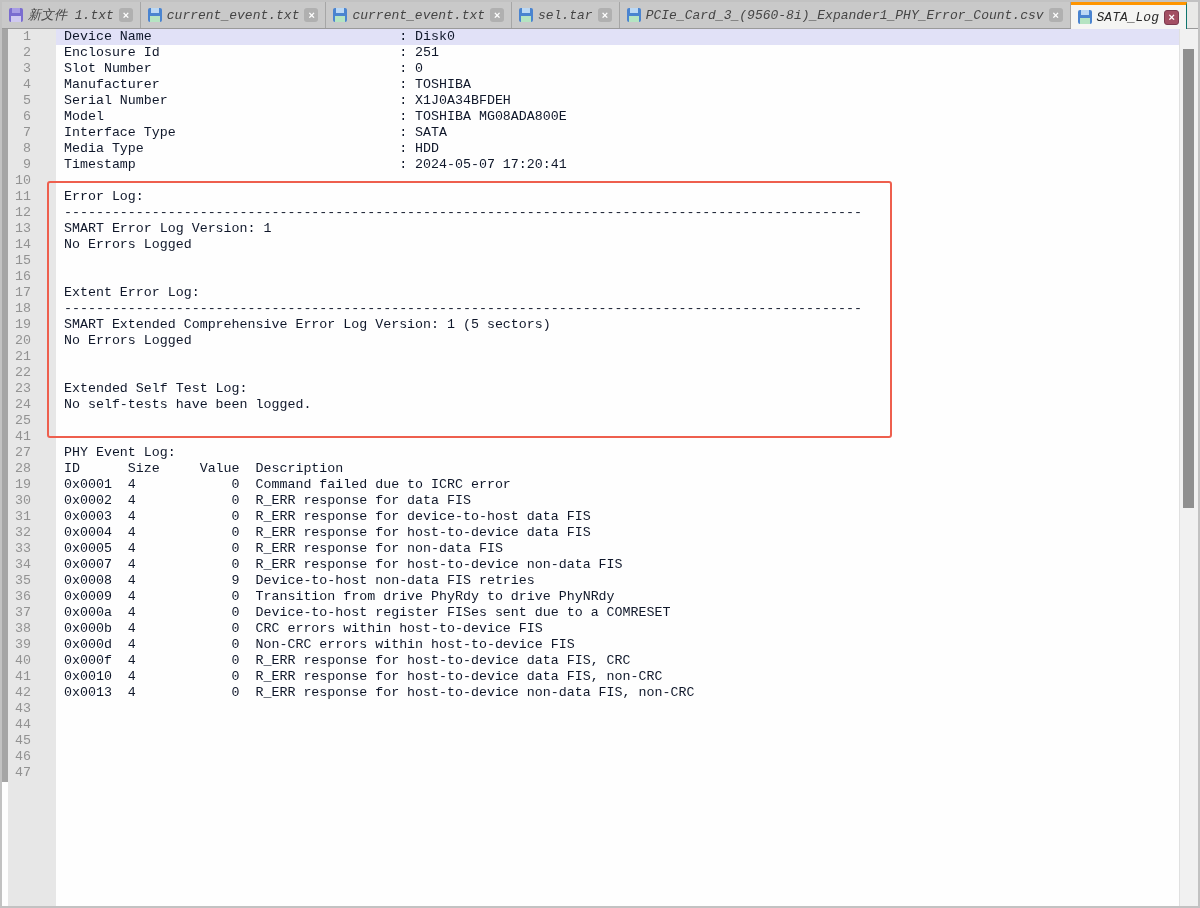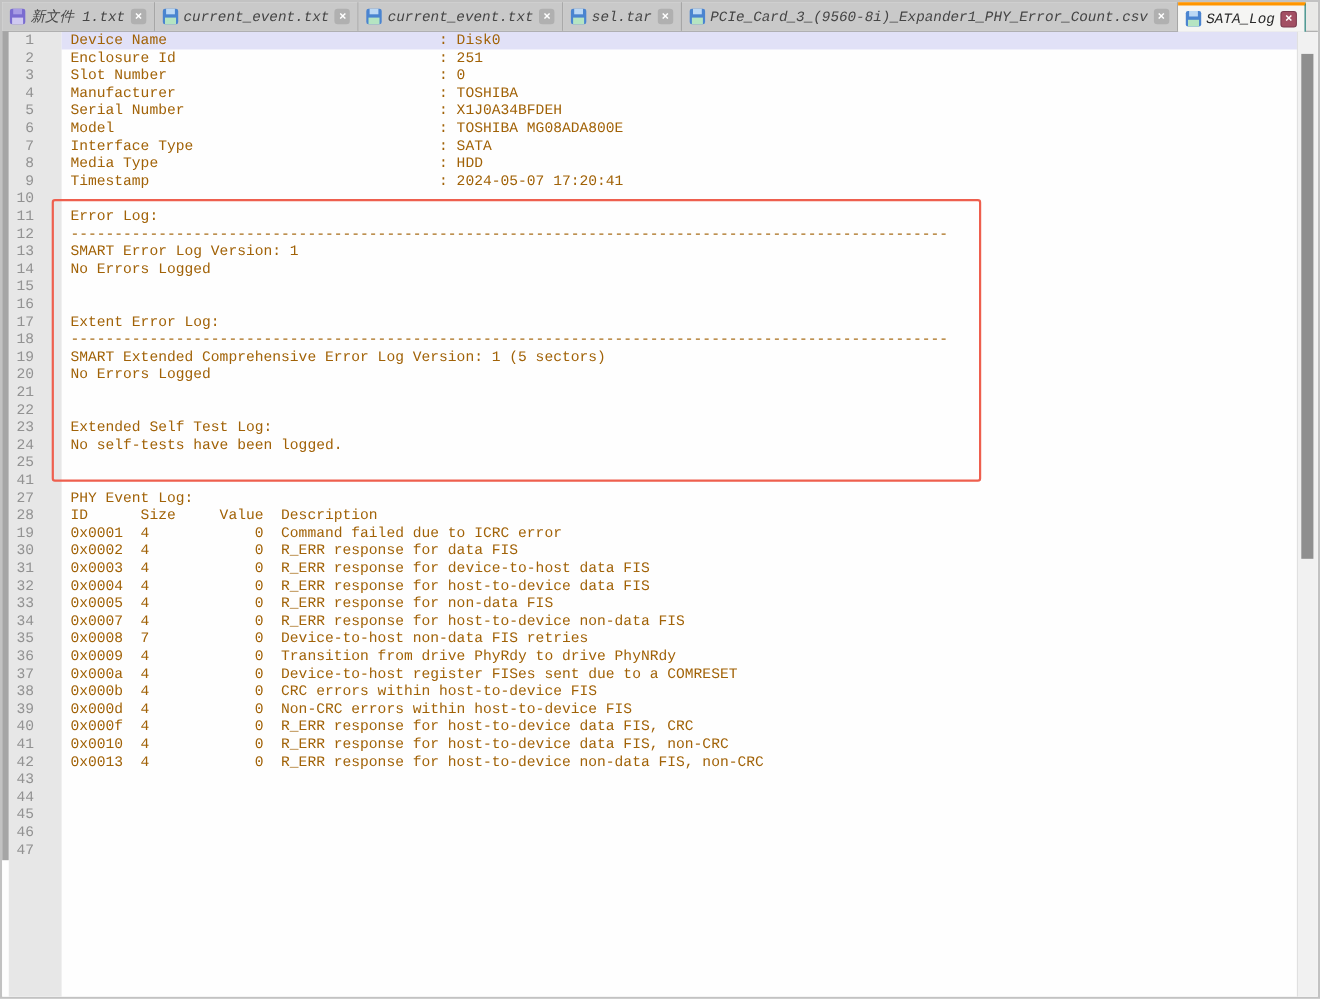--- a/index.html
+++ b/index.html
@@ -63,21 +63,21 @@
   }
   .gutter {
     position:absolute; left:6px; top:0; width:48px; height:877px;
     background:#e7e7e7; color:#929292;
     font-size:13.3px; text-align:right;
     box-sizing:border-box; padding-right:25px;
   }
   .ln { height:16px; line-height:16px; }
   .text-layer {
     position:absolute; left:54px; top:0; width:1124px; height:877px;
-    color:#a16207; font-size:13.3px;
+    color:#0f172a; font-size:13.3px;
   }
   .row {
     height:16px; line-height:16px; white-space:pre;
     padding-left:8px; min-height:16px;
   }
   .row.current { background:#e1e1f7; }
   .annotation-rect {
     position:absolute; left:45px; top:152px; width:841px; height:253px;
     border:2px solid #ee5f4e; border-radius:3px;
     pointer-events:none;
@@ -206,21 +206,21 @@
         <div class="row"></div>
         <div class="row"></div>
         <div class="row">PHY Event Log:</div>
         <div class="row">ID      Size     Value  Description</div>
         <div class="row">0x0001  4            0  Command failed due to ICRC error</div>
         <div class="row">0x0002  4            0  R_ERR response for data FIS</div>
         <div class="row">0x0003  4            0  R_ERR response for device-to-host data FIS</div>
         <div class="row">0x0004  4            0  R_ERR response for host-to-device data FIS</div>
         <div class="row">0x0005  4            0  R_ERR response for non-data FIS</div>
         <div class="row">0x0007  4            0  R_ERR response for host-to-device non-data FIS</div>
-        <div class="row">0x0008  7            0  Device-to-host non-data FIS retries</div>
+        <div class="row">0x0008  4            9  Device-to-host non-data FIS retries</div>
         <div class="row">0x0009  4            0  Transition from drive PhyRdy to drive PhyNRdy</div>
         <div class="row">0x000a  4            0  Device-to-host register FISes sent due to a COMRESET</div>
         <div class="row">0x000b  4            0  CRC errors within host-to-device FIS</div>
         <div class="row">0x000d  4            0  Non-CRC errors within host-to-device FIS</div>
         <div class="row">0x000f  4            0  R_ERR response for host-to-device data FIS, CRC</div>
         <div class="row">0x0010  4            0  R_ERR response for host-to-device data FIS, non-CRC</div>
         <div class="row">0x0013  4            0  R_ERR response for host-to-device non-data FIS, non-CRC</div>
         <div class="row"></div>
         <div class="row"></div>
       </div>

